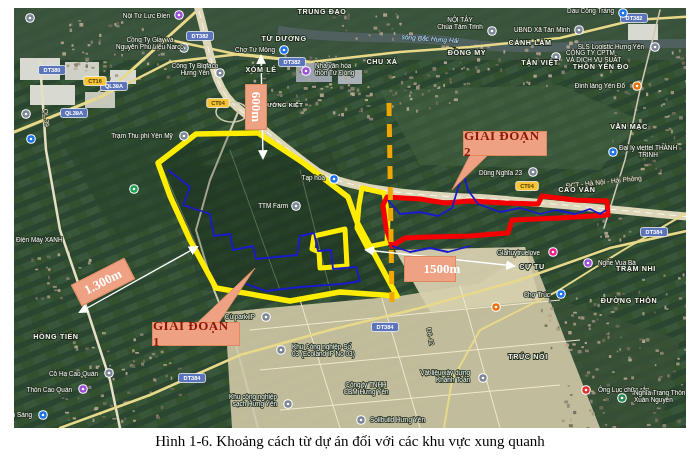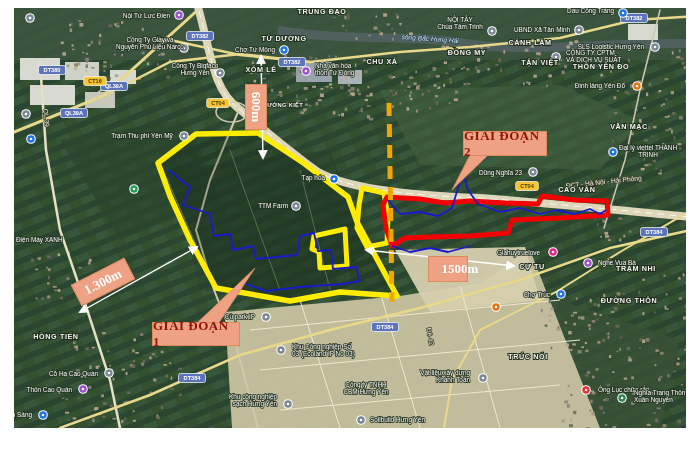--- a/index.html
+++ b/index.html
@@ -1017,18 +1017,19 @@
             <text x="528" y="359" text-anchor="middle" class="area">TRÚC NỔI</text>
             <text x="629" y="303" text-anchor="middle" class="area">ĐƯỜNG THÔN</text>
             <text x="636" y="271" text-anchor="middle" class="area">TRẠM NHI</text>
             <text x="532" y="269" text-anchor="middle" class="area">CỰ TU</text>
             <text x="276" y="107" text-anchor="middle" class="area area-small">LÝ THƯỜNG KIỆT</text>
           </g>
       </g>
     </svg>
   </div>
 
+  <div class="caption">Hình 1-6. Khoảng cách từ dự án đối với các khu vực xung quanh</div>
 <div class="ann measure" style="left: 233px; top: 96px; width: 46px; height: 22px; transform: rotate(90deg);">600m</div>
     <div class="ann measure" style="left: 73px; top: 270px; width: 60px; height: 24px; transform: rotate(-27deg);">1.300m</div>
-    <div class="ann measure" style="left: 428px; top: 256px; width: 40px; height: 26px; padding-left: 24px;">1500m</div>
+    <div class="ann measure" style="left: 404px; top: 256px; width: 52px; height: 26px; padding-left: 24px;">1500m</div>
     <div class="ann callout" style="left: 152px; top: 322px; width: 88px; height: 24px;">GIAI ĐOẠN 1</div>
     <div class="ann callout" style="left: 463px; top: 131px; width: 84px; height: 25px;">GIAI ĐOẠN 2</div>
   </div>
 
 </body></html>

